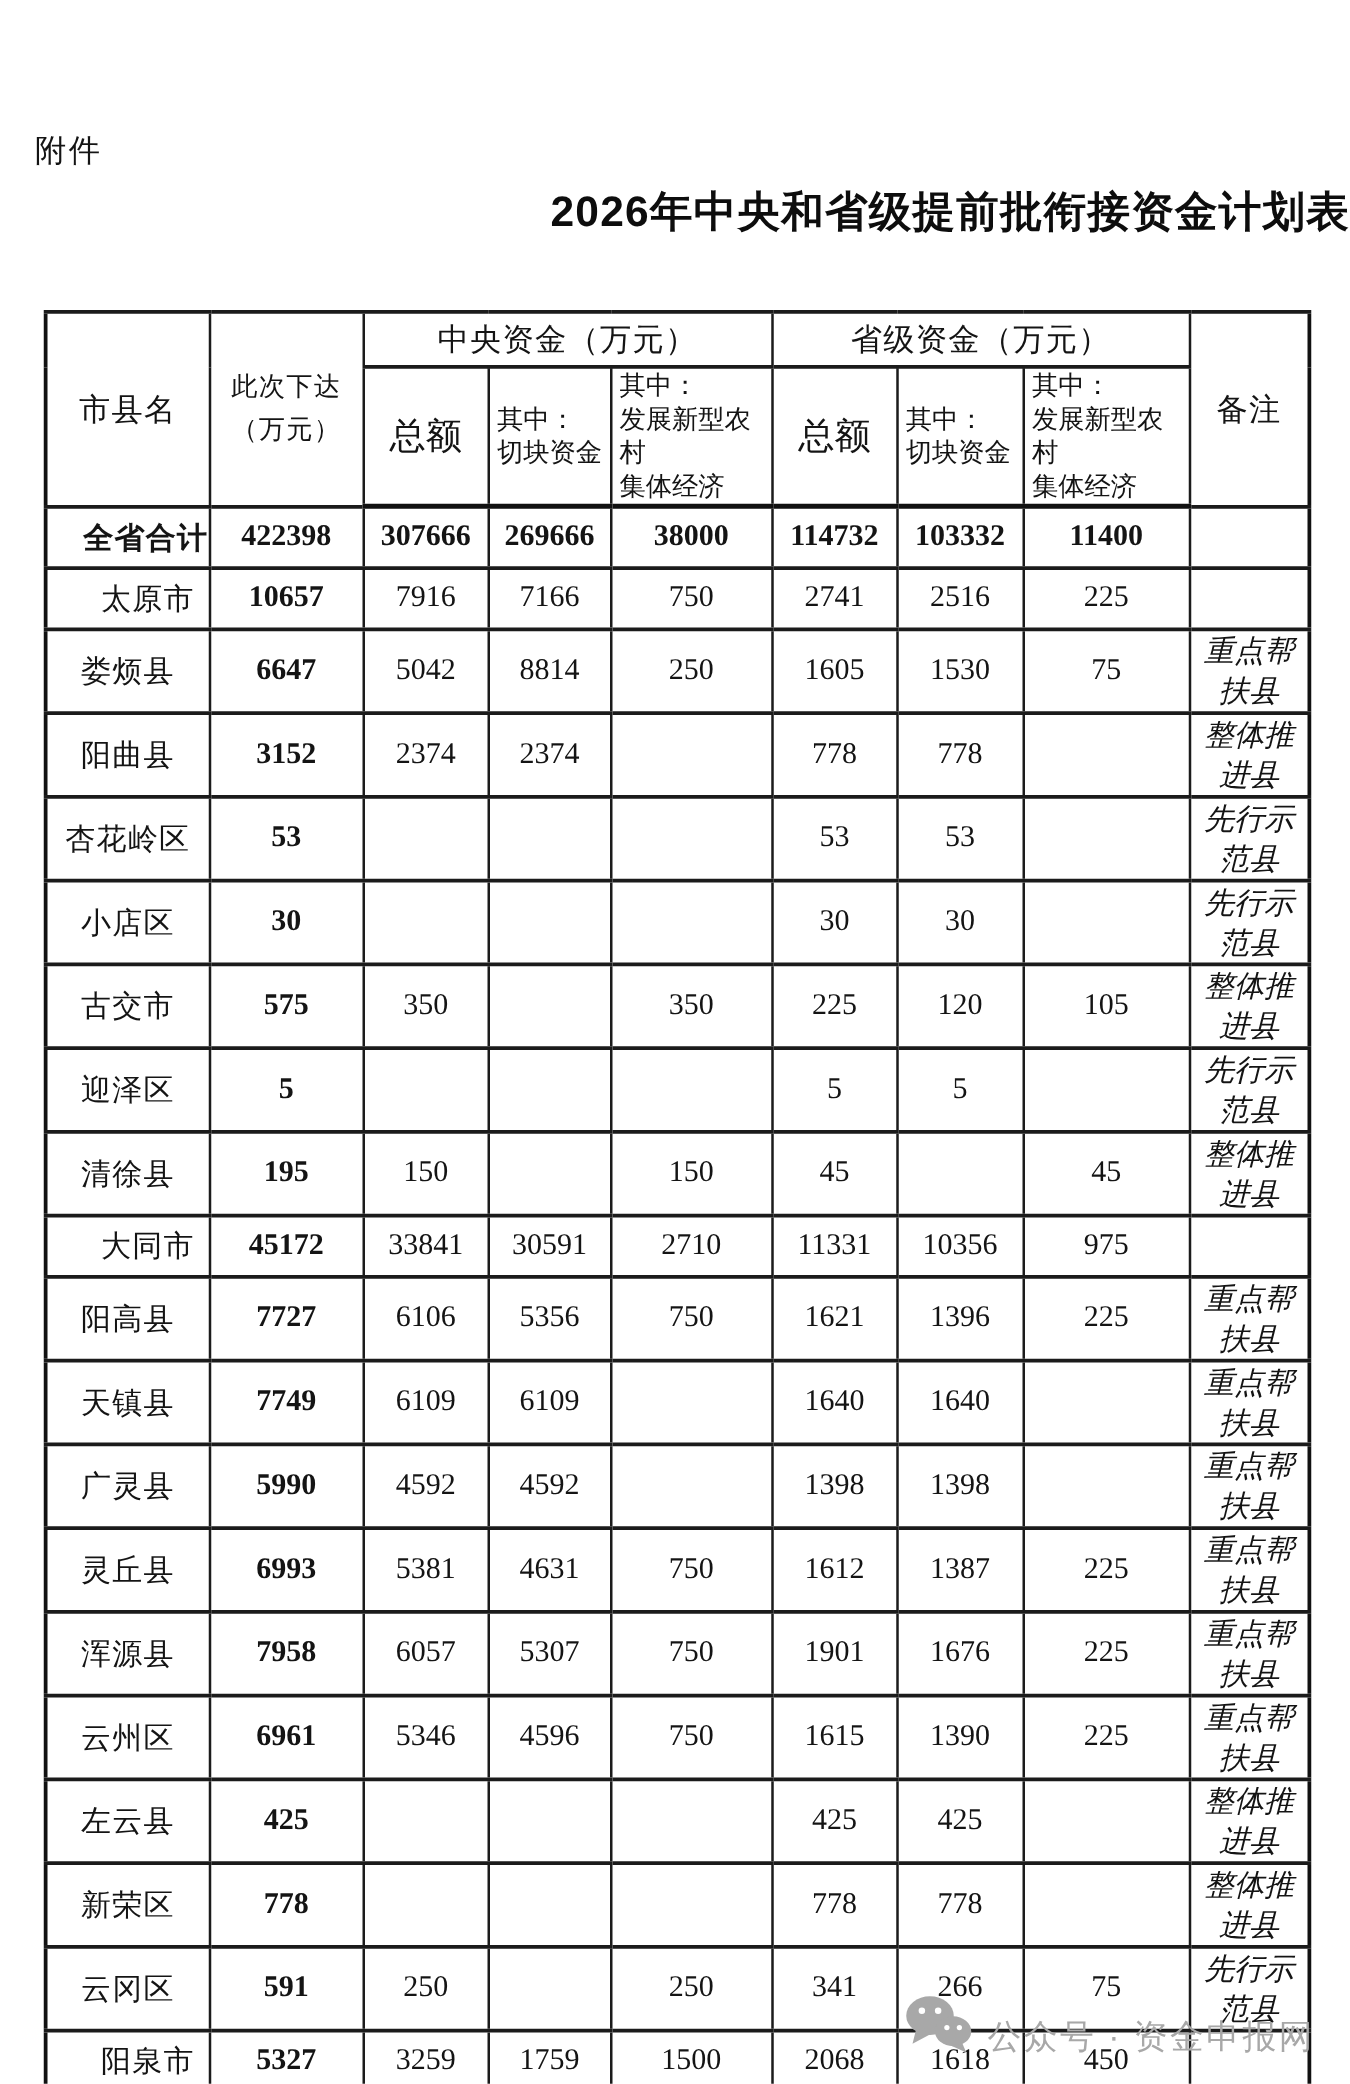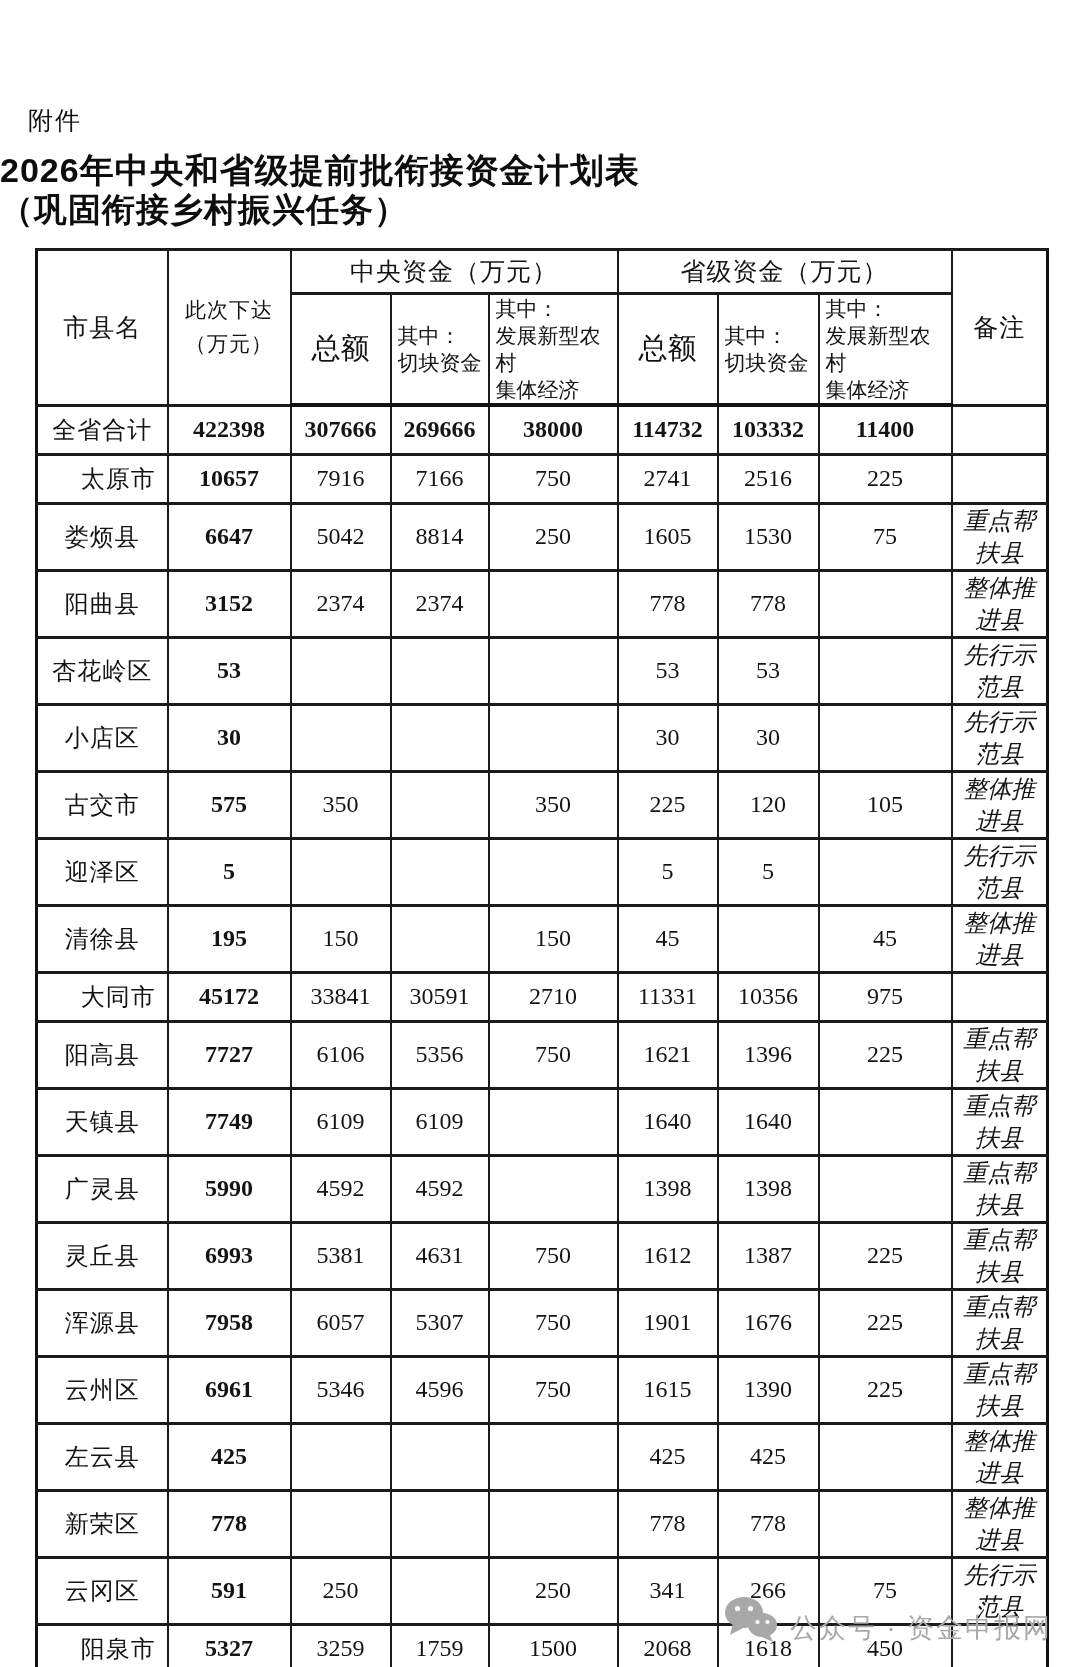--- a/index.html
+++ b/index.html
@@ -11,21 +11,21 @@
     color:#141414;
     overflow:hidden;
   }
   .attachment {
     position:absolute; left:28px; top:104px;
     font-size:25px; letter-spacing:2px;
     font-family:"Liberation Sans", sans-serif;
   }
   .title-block {
     position:absolute; top:150px; left:0; width:1080px;
-    text-align:left;
+    text-align:right;
     font-family:"Liberation Sans", sans-serif;
     font-weight:bold;
     color:#0d0d0d;
   }
   .title-line1 { font-size:34px; line-height:40px; letter-spacing:1px; }
   .title-line2 { font-size:33px; line-height:40px; letter-spacing:1px; }
 
   table.fund-table {
     position:absolute; left:35px; top:248px;
     width:1011px;
@@ -79,21 +79,21 @@
     letter-spacing:1px;
   }
   td.issued-cell { font-weight:bold; }
   td.remark-cell {
     font-family:"Liberation Sans", sans-serif;
     font-size:18px;
     letter-spacing:0;
     font-style:italic;
   }
   tr.sum-row td { font-weight:bold; }
-  tr.sum-row td.name-cell { font-weight:normal; }
+  tr.sum-row td.name-cell { font-weight:bold;text-align:right; }
   tr.city-row td.name-cell { font-weight:normal;padding-left:32px; }
 
   .footer {
     position:absolute; top:1596px; right:28px;
     display:flex; align-items:flex-end; gap:12px;
     color:#a8a8a8;
   }
   .footer-text {
     font-family:"Liberation Sans", sans-serif;
     font-size:27px;
@@ -101,21 +101,20 @@
   }
   .wechat-icon { display:inline-block; }
 </style>
 </head>
 <body>
 
 <div class="attachment">附件</div>
 
 <div class="title-block">
   <div class="title-line1">2026年中央和省级提前批衔接资金计划表</div>
-  <div class="title-line2">（巩固衔接乡村振兴任务）</div>
 </div>
 
 <table class="fund-table">
   <colgroup>
     <col style="width:131px">
     <col style="width:123px">
     <col style="width:100px">
     <col style="width:98px">
     <col style="width:129px">
     <col style="width:100px">

